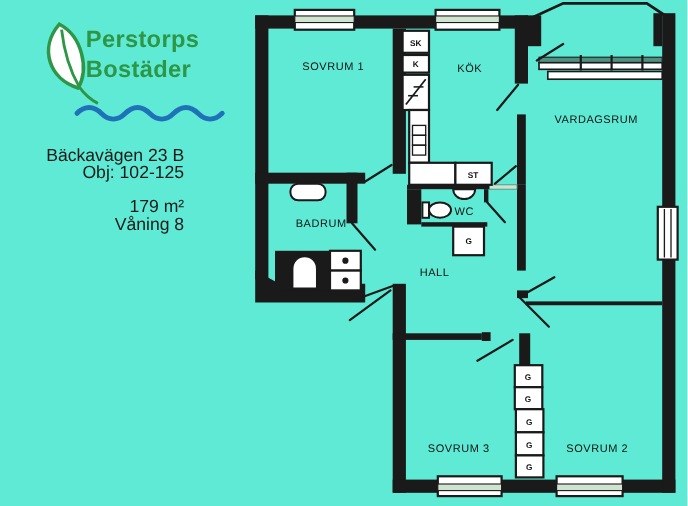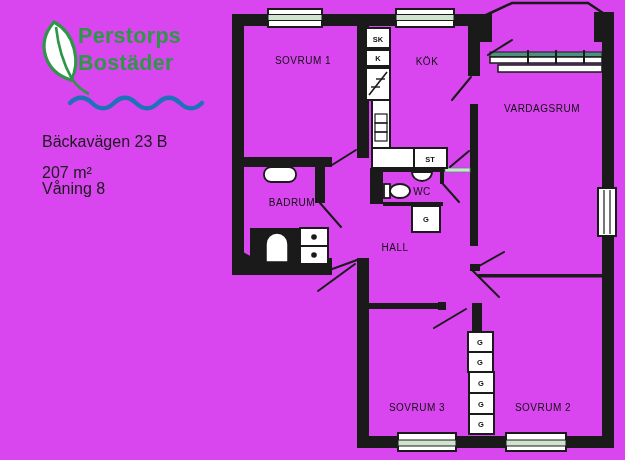--- a/index.html
+++ b/index.html
@@ -1,18 +1,18 @@
 <!DOCTYPE html>
 <html><head>
 <meta charset="utf-8">
 <style>
   html,body { margin:0; padding:0; background:#fff; }
   .page {
-    position:relative; width:625px; height:460px; background:#d946ef;
-    overflow:hidden; font-family:"Liberation Sans", sans-serif;
+    position:relative; width:625px; height:460px; background:#5eead4;
+    overflow:hidden; font-family:"Liberation Sans", sans-serif;text-align:right;
   }
   
   .logo-svg { position:absolute; left:25px; top:14px; width:205px; height:102px; }
   .logo-text { font-family:"Liberation Sans", sans-serif; font-weight:bold; font-size:21.5px; fill:#2e9647; letter-spacing:0.3px; }
   .info { position:absolute; left:42px; top:134px; color:#1a1a1a; font-size:16px; line-height:16px; }
   .info .gap { height:15px; }
   
   .plan { position:absolute; left:0; top:0; width:625px; height:460px; }
   .win  { fill:#ffffff; stroke:#1a1a1a; stroke-width:2; }
   .band { fill:#cfe4cf; stroke:#1a1a1a; stroke-width:1; }
@@ -31,22 +31,23 @@
   <svg class="logo-svg" viewBox="0 0 205 102" aria-hidden="true">
     <path d="M46,66 C20,58 10,30 29,8 C50,19 56,49 46,66 Z" fill="#ffffff" stroke="#2e9647" stroke-width="3.2"></path>
     <path d="M31,13 C33,31 39,51 47,65 C52,72 58,77 64,80" fill="none" stroke="#2e9647" stroke-width="2.6"></path>
     <text class="logo-text" x="53" y="29">Perstorps</text>
     <text class="logo-text" x="53" y="56">Bostäder</text>
     <path d="M45,89 C52,82 60,82 67,89 C74,96 82,96 89,89 C96,82 104,82 111,89 C118,96 126,96 133,89 C140,82 148,82 155,89 C162,96 170,96 177,89" fill="none" stroke="#1f72b8" stroke-width="4.5" stroke-linecap="round"></path>
   </svg>
 
   <div class="info">
     <div>Bäckavägen 23 B</div>
+    <div>Obj: 102-125</div>
     <div class="gap"></div>
-    <div>207 m²</div>
+    <div>179 m²</div>
     <div>Våning 8</div>
   </div>
 
   <svg class="plan" viewBox="0 0 625 460">
 
     <polyline points="484,16 512,3 588,3 606,15" fill="none" stroke="#1a1a1a" stroke-width="2.5"></polyline>
 
     <g fill="#1a1a1a" stroke="none">
       <rect x="232" y="14" width="248" height="12"></rect>
       <rect x="232" y="14" width="12" height="240"></rect>

